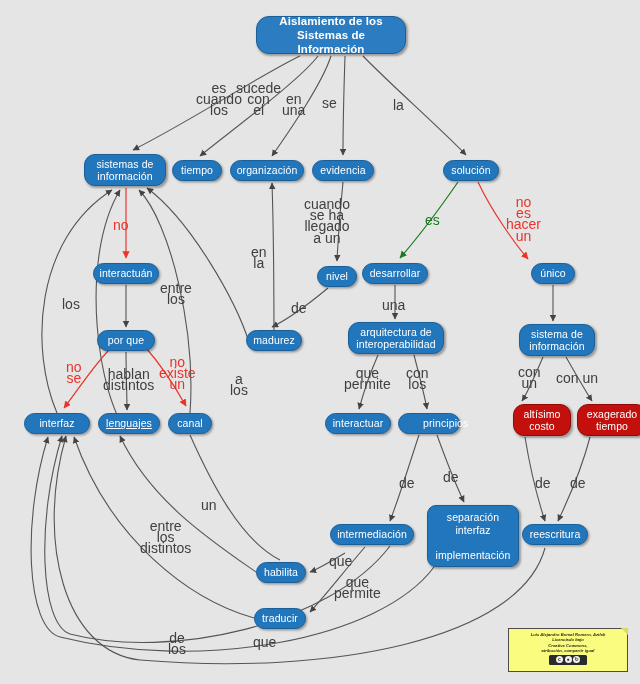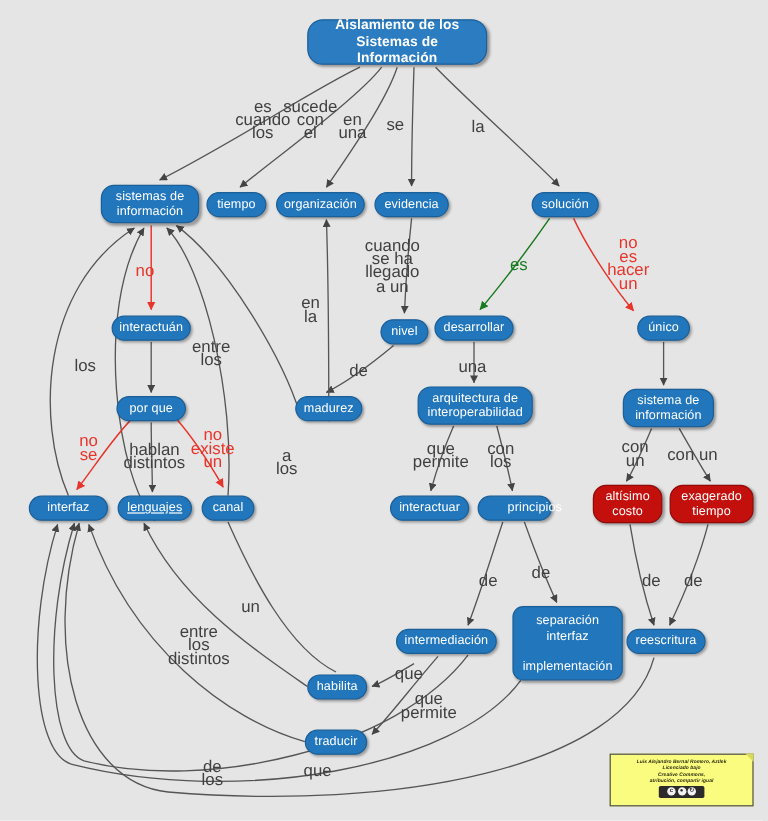--- a/index.html
+++ b/index.html
@@ -48,20 +48,21 @@
     background: #2b7cc0;
     border-color: #1a5f98;
     font-weight: bold;
     font-size: 11.5px;
     line-height: 14px;
     border-radius: 13px;
   }
   .node.red {
     background: #c4100d;
     border-color: #8f0a08;
+    margin-left: 19px;
   }
   .node.boxy {
     border-radius: 9px;
   }
   .node .lines {
     width: 100%;
     white-space: pre-line;
   }
   .elabel {
     position: absolute;

